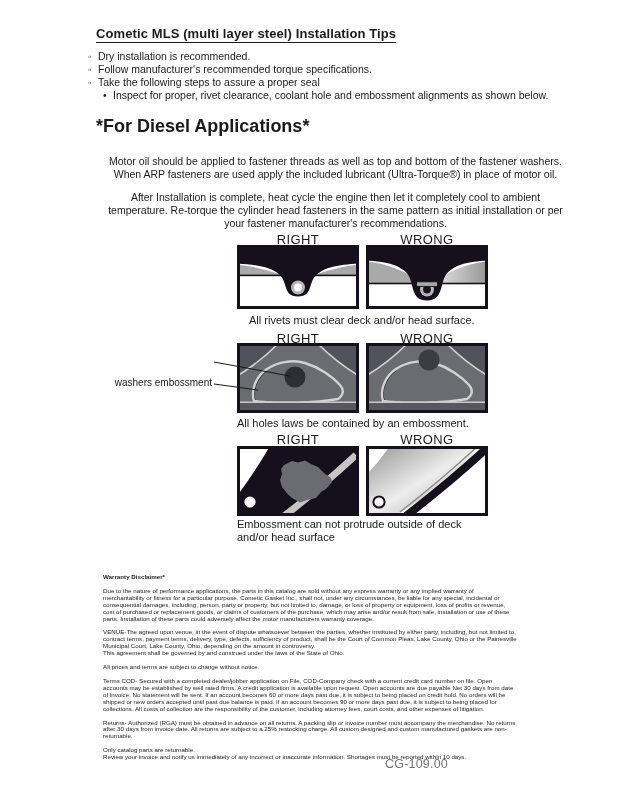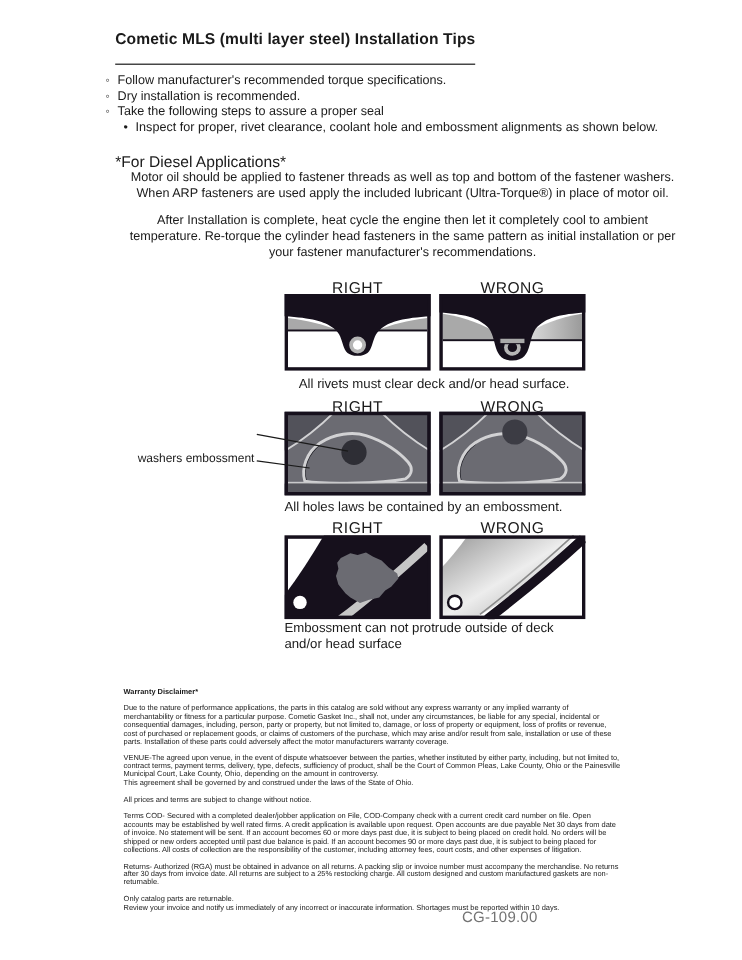--- a/index.html
+++ b/index.html
@@ -4,28 +4,28 @@
 <style>
   html,body{margin:0;padding:0;background:#fff;}
   .page{
     position:relative;width:618px;height:800px;background:#ffffff;overflow:hidden;
     font-family:"Liberation Sans","DejaVu Sans",sans-serif;color:var(--text,#1a1a1a);
   }
   
   .content-top{position:absolute;left:88px;top:24px;width:470px;}
   .doc-title{
     display:inline-block;margin:0 0 7px 8px;font-size:13px;font-weight:bold;
-    border-bottom:1.6px solid var(--text,#1a1a1a);padding-bottom:13px;letter-spacing:.1px;
+    border-bottom:1.6px solid var(--text,#1a1a1a);padding-bottom:1px;letter-spacing:.1px;
   }
   ul.tips{list-style:none;margin:0;padding:0;font-size:10.5px;line-height:13px;}
   ul.tips li{position:relative;padding-left:10px;}
   ul.tips li.main::before{content:"◦";position:absolute;left:0;top:0;font-size:10px;}
   ul.tips li.sub{margin-left:15px;}
   ul.tips li.sub::before{content:"•";position:absolute;left:0;top:0;font-size:10.5px;}
-  .diesel-heading{font-size:13px;font-weight:normal;margin:14px 0 0 8px;}
+  .diesel-heading{font-size:18px;font-weight:bold;margin:14px 0 18px 8px;}
   .body-para{font-size:10.5px;line-height:13px;margin:0 0 10px 20px;width:455px;text-align:center;}
   .note-para{font-size:10.5px;line-height:13px;margin:3px 0 0 8px;width:465px;}
   
   .figures{position:absolute;left:0;top:230px;width:618px;height:320px;}
   .fig-label{position:absolute;width:122px;text-align:center;font-size:13px;letter-spacing:.4px;}
   .panel{position:absolute;width:122px;}
   .panel svg{display:block;width:100%;height:100%;}
   .fig-caption{position:absolute;left:237px;font-size:11px;line-height:12.5px;}
   .ann{position:absolute;text-align:right;font-size:10px;line-height:11.5px;}
   .ann1{top:113px;left:104px;width:108px;}
@@ -59,22 +59,22 @@
   .doc-code{position:absolute;left:385px;top:757px;font-size:12.5px;color:#737373;letter-spacing:.2px;}
 </style>
 </head>
 <body>
 
 <div class="page">
 
   <div class="content-top">
     <h1 class="doc-title">Cometic MLS (multi layer steel) Installation Tips</h1>
     <ul class="tips">
+      <li class="main">Dry installation is recommended.</li>
       <li class="main">Follow manufacturer's recommended torque specifications.</li>
-      <li class="main">Dry installation is recommended.</li>
       <li class="main">Take the following steps to assure a proper seal</li>
       <li class="sub">Inspect for proper, rivet clearance, coolant hole and embossment alignments as shown below.</li>
     </ul>
     <h2 class="diesel-heading">*For Diesel Applications*</h2>
     <p class="body-para">Motor oil should be applied to fastener threads as well as top and bottom of the fastener washers. When ARP fasteners are used apply the included lubricant (Ultra-Torque®) in place of motor oil.</p>
     <p class="body-para">After Installation is complete, heat cycle the engine then let it completely cool to ambient temperature. Re-torque the cylinder head fasteners in the same pattern as initial installation or per your fastener manufacturer's recommendations.</p>
   </div>
 
   <div class="figures">
 

